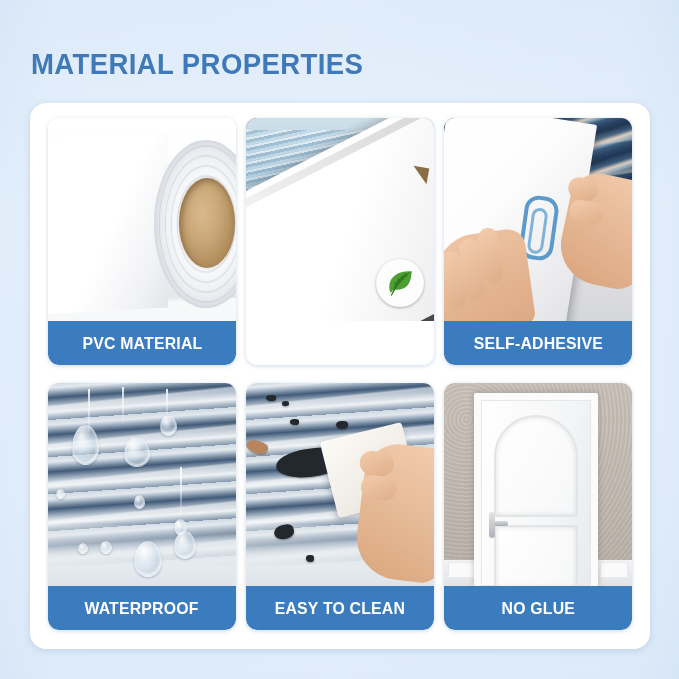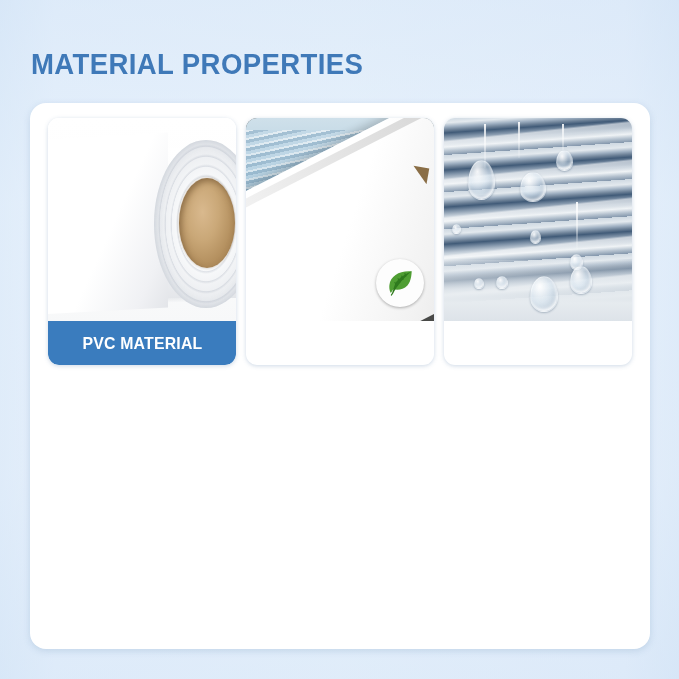--- a/index.html
+++ b/index.html
@@ -351,20 +351,42 @@
             <path d="M27 5C16 4 7 9 6 18c-.5 4.4 1.4 7.3 1.4 7.3l2.4-3.6C13 23 19 22.5 23 18.4 27 14.3 27 5 27 5z" fill="#4f9e33"></path>
             <path d="M27 5c-5 2-12 6-15.5 11.5L8.5 25.5l-1.1 1.6c-.4.6.5 1.2.9.6l1.4-2.1C13 19 20 10.5 27 5z" fill="#2f7a1e"></path>
             <g stroke="#2f7a1e" stroke-width="1" fill="none">
               <path d="M13 19l-2-4M16 16l-2-4.5M19 13l-1.5-4M21.5 10.2L20.5 6.6"></path>
             </g>
           </svg>
         </div>
       </div>
     </div>
 
+    <div class="tile">
+      <div class="photo">
+        <div class="sa-bg"></div>
+        <div class="sa-marble"></div>
+        <div class="sa-marble2"></div>
+        <div class="sa-desk"></div>
+        <div class="sa-peel"></div>
+        <div class="sa-clip"></div>
+        <div class="sa-hand-l">
+          <div class="finger" style="left:46px;top:-4px;width:20px;height:56px;"></div>
+          <div class="finger" style="left:26px;top:4px;width:20px;height:62px;"></div>
+          <div class="finger" style="left:6px;top:14px;width:20px;height:58px;"></div>
+        </div>
+        <div class="sa-hand-r">
+          <div class="finger" style="left:-4px;top:8px;width:30px;height:22px;"></div>
+          <div class="finger" style="left:2px;top:30px;width:34px;height:22px;"></div>
+        </div>
+      </div>
+      <div class="label">
+        <span>SELF-ADHESIVE</span>
+      </div>
+    </div>
 
     <div class="tile">
       <div class="photo">
         <div class="wood"></div>
         <div class="wood2"></div>
         <div class="wood-bottom"></div>
         <div class="streak" style="left:40px;top:6px;height:44px;"></div>
         <div class="streak" style="left:74px;top:4px;height:36px;"></div>
         <div class="streak" style="left:118px;top:6px;height:28px;"></div>
         <div class="streak" style="left:132px;top:84px;height:48px;"></div>
@@ -372,18 +394,62 @@
         <div class="drop" style="left:76px;top:54px;width:24px;height:28px;"></div>
         <div class="drop" style="left:112px;top:32px;width:15px;height:19px;"></div>
         <div class="drop" style="left:86px;top:112px;width:9px;height:12px;"></div>
         <div class="drop" style="left:126px;top:136px;width:11px;height:14px;"></div>
         <div class="drop" style="left:86px;top:158px;width:26px;height:34px;"></div>
         <div class="drop" style="left:126px;top:148px;width:20px;height:26px;"></div>
         <div class="drop" style="left:30px;top:160px;width:8px;height:9px;"></div>
         <div class="drop" style="left:52px;top:158px;width:10px;height:11px;"></div>
         <div class="drop" style="left:8px;top:106px;width:7px;height:8px;"></div>
       </div>
-    </div>
-
-
+      <div class="label">
+        <span>WATERPROOF</span>
+      </div>
+    </div>
+
+    <div class="tile">
+      <div class="photo">
+        <div class="wood"></div>
+        <div class="wood2"></div>
+        <div class="wood-bottom"></div>
+        <div class="stain" style="left:30px;top:66px;width:66px;height:28px;transform:rotate(-8deg);"></div>
+        <div class="stain" style="left:20px;top:12px;width:10px;height:6px;"></div>
+        <div class="stain" style="left:36px;top:18px;width:7px;height:5px;"></div>
+        <div class="stain" style="left:44px;top:36px;width:9px;height:6px;"></div>
+        <div class="stain" style="left:90px;top:38px;width:12px;height:8px;"></div>
+        <div class="stain" style="left:28px;top:142px;width:20px;height:14px;transform:rotate(-14deg);"></div>
+        <div class="stain" style="left:60px;top:172px;width:8px;height:7px;"></div>
+        <div class="stain" style="left:0px;top:58px;width:22px;height:12px;transform:rotate(16deg);background:#b9855f;"></div>
+        <div class="cloth"></div>
+        <div class="hand5">
+          <div class="finger" style="left:-6px;top:10px;width:34px;height:24px;"></div>
+          <div class="finger" style="left:-2px;top:34px;width:36px;height:24px;"></div>
+        </div>
+      </div>
+      <div class="label">
+        <span>EASY TO CLEAN</span>
+      </div>
+    </div>
+
+    <div class="tile">
+      <div class="photo">
+        <div class="door-wall"></div>
+        <div class="skirt"></div>
+        <div class="skirt-l"></div>
+        <div class="skirt-r"></div>
+        <div class="door-frame">
+          <div class="door-panelarea">
+            <div class="door-top"></div>
+            <div class="door-bot"></div>
+            <div class="door-handle"></div>
+          </div>
+        </div>
+      </div>
+      <div class="label">
+        <span>NO GLUE</span>
+      </div>
+    </div>
 
   </div>
 </div>
 
 </body></html>

